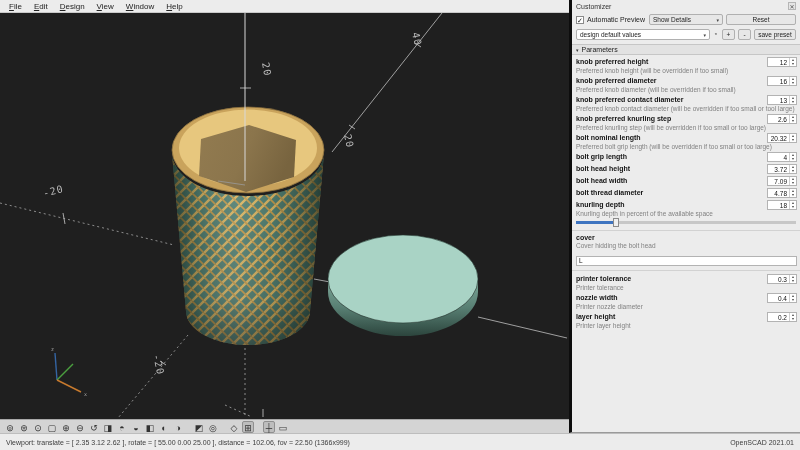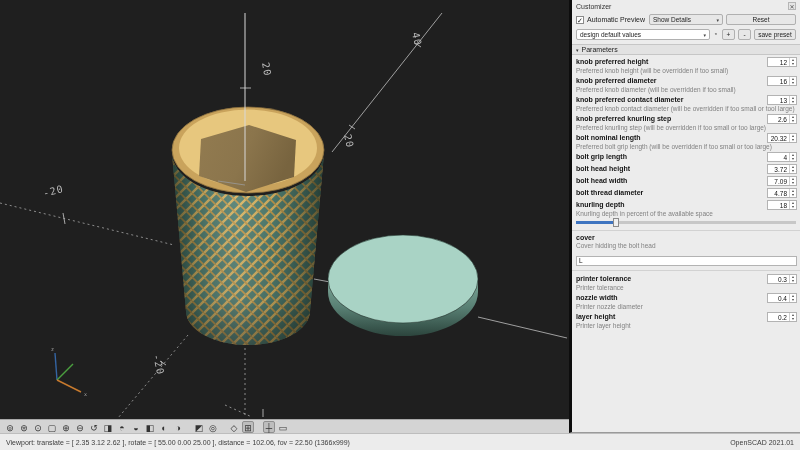--- a/index.html
+++ b/index.html
@@ -82,20 +82,28 @@
   .slider .handle { position:absolute; top:0; width:6px; height:9px; background:#efefef;
                     border:1px solid #8a8a8a; }
   .ptext { width:100%; height:10px; font-size:6.5px; font-family:"Liberation Sans",sans-serif;
            border:1px solid #b3b3b3; background:#fff; padding:0 2px; color:#111; }
 </style>
 </head>
 <body>
 
 <div class="app">
 
+  <div class="menubar">
+      <span class="menu-item">File</span>
+      <span class="menu-item">Edit</span>
+      <span class="menu-item">Design</span>
+      <span class="menu-item">View</span>
+      <span class="menu-item">Window</span>
+      <span class="menu-item">Help</span>
+    </div>
 
   <div class="viewport">
     <svg id="scene" width="569" height="406" viewBox="0 0 569 406">
       <defs>
         <pattern id="knurl" width="12" height="12" patternUnits="userSpaceOnUse">
           <rect width="12" height="12" fill="#568577"></rect>
           <path d="M-2 14 L14 -2" stroke="#e0bb66" stroke-width="2.4"></path>
           <path d="M-2 -2 L14 14" stroke="#c9a050" stroke-width="1.8"></path>
         </pattern>
         <linearGradient id="bodyShade" x1="0" y1="0" x2="1" y2="0">

